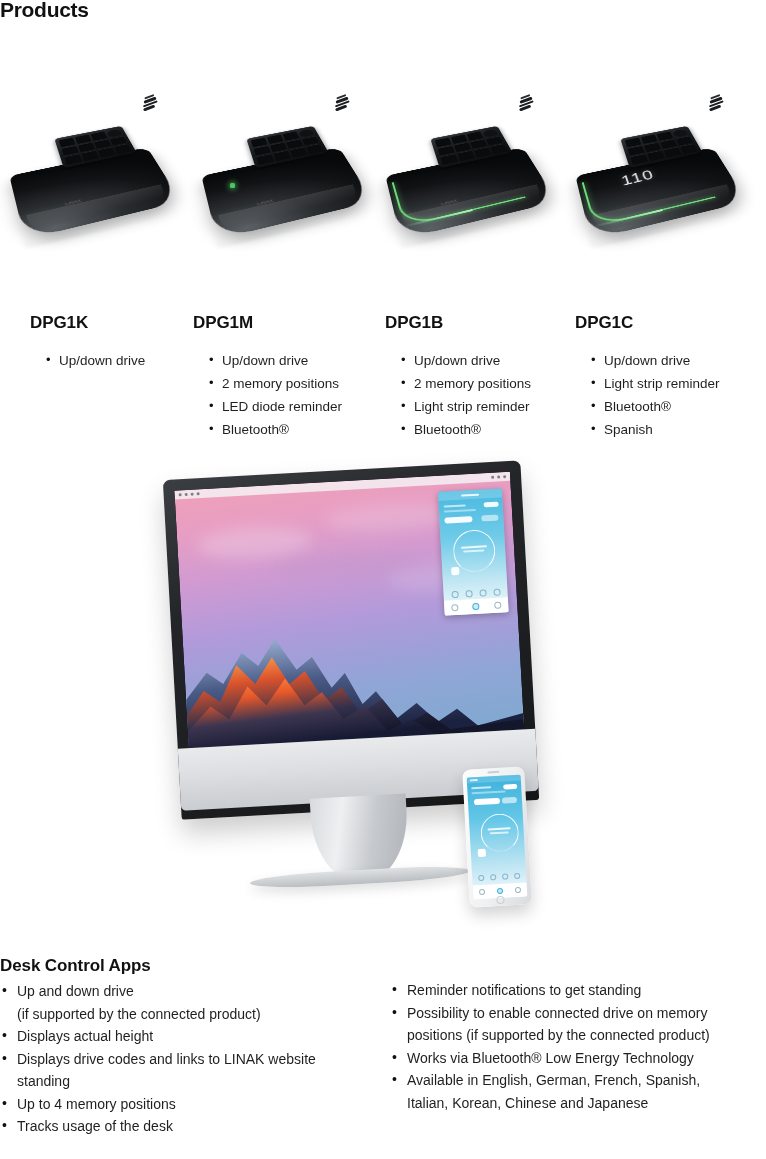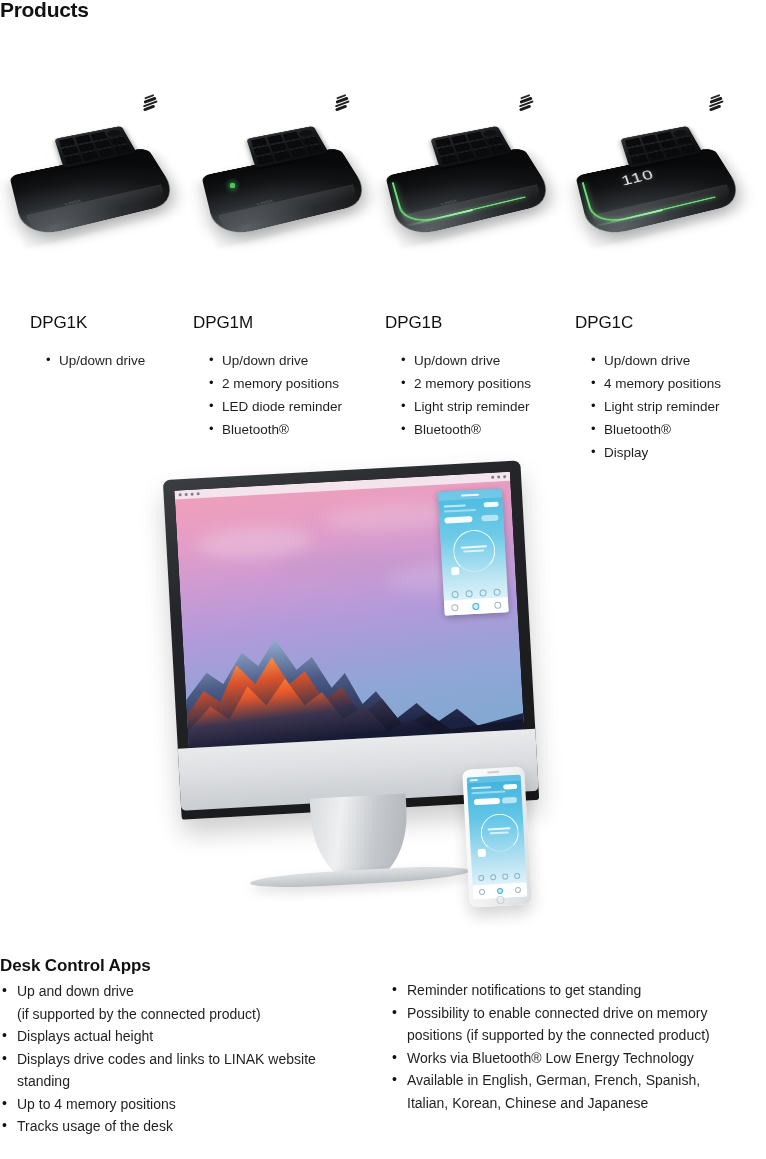--- a/index.html
+++ b/index.html
@@ -201,21 +201,21 @@
     width: 766px;
   }
   .spec-col { position: absolute; top: 0; }
   .sc0 { left: 30px;  width: 160px; }
   .sc1 { left: 193px; width: 185px; }
   .sc2 { left: 385px; width: 185px; }
   .sc3 { left: 575px; width: 190px; }
 
   .spec-name {
     font-size: 17px;
-    font-weight: normal;
+    font-weight: bold;
     letter-spacing: -0.1px;
     color: #111;
     margin: 0 0 10px 0;
   }
   .spec-list { list-style: none; margin: 16px; padding: 0; }
   .spec-list li {
     position: relative;
     padding-left: 13px;
     font-size: 13.5px;
     line-height: 23px;
@@ -643,24 +643,23 @@
       <li>2 memory positions</li>
       <li>Light strip reminder</li>
       <li>Bluetooth®</li>
     </ul>
   </div>
 
   <div class="spec-col sc3">
     <div class="spec-name">DPG1C</div>
     <ul class="spec-list">
       <li>Up/down drive</li>
-      <li>4 memory positions</li>
       <li>Light strip reminder</li>
       <li>Bluetooth®</li>
-      <li>Display</li>
+      <li>Spanish</li>
     </ul>
   </div>
 
 </div>
 
 <div class="hero">
 
   <div class="imac">
     <div class="imac-bezel">
       <div class="imac-screen">

